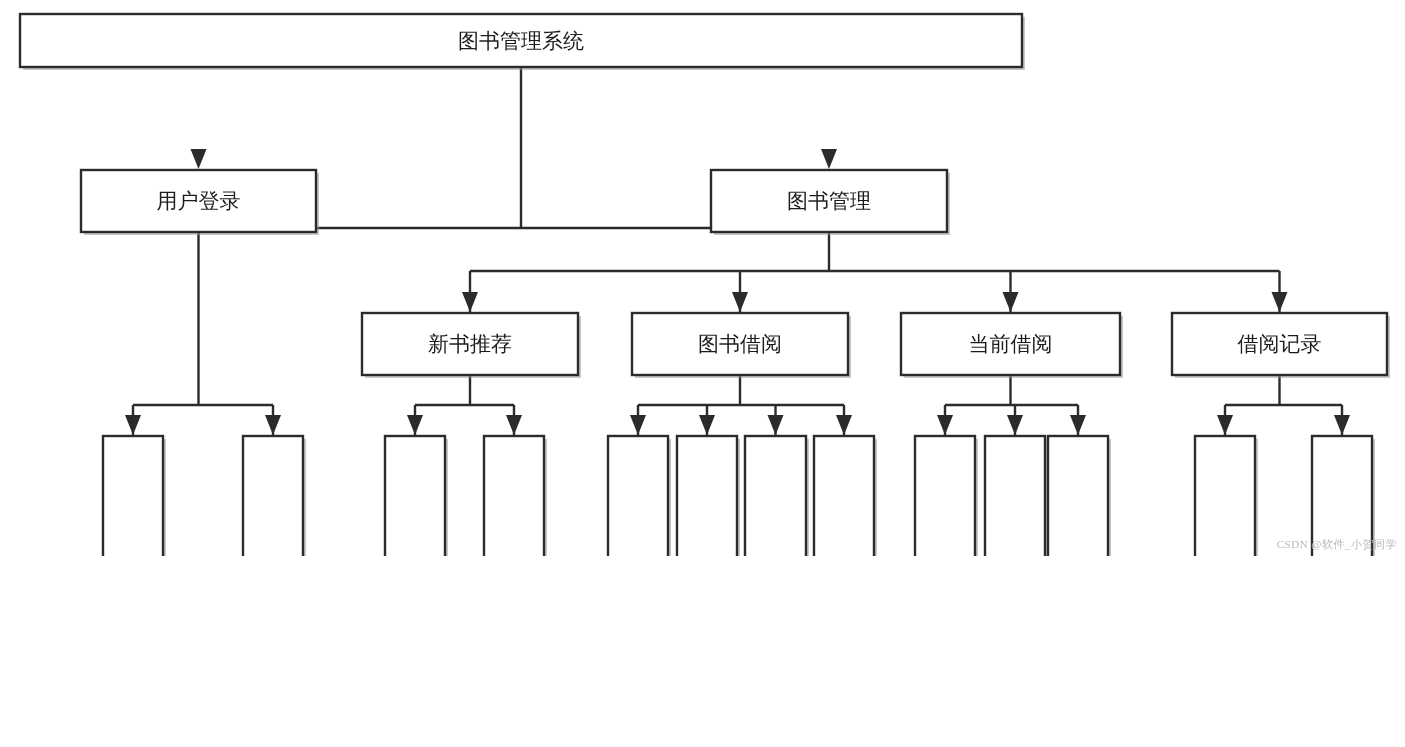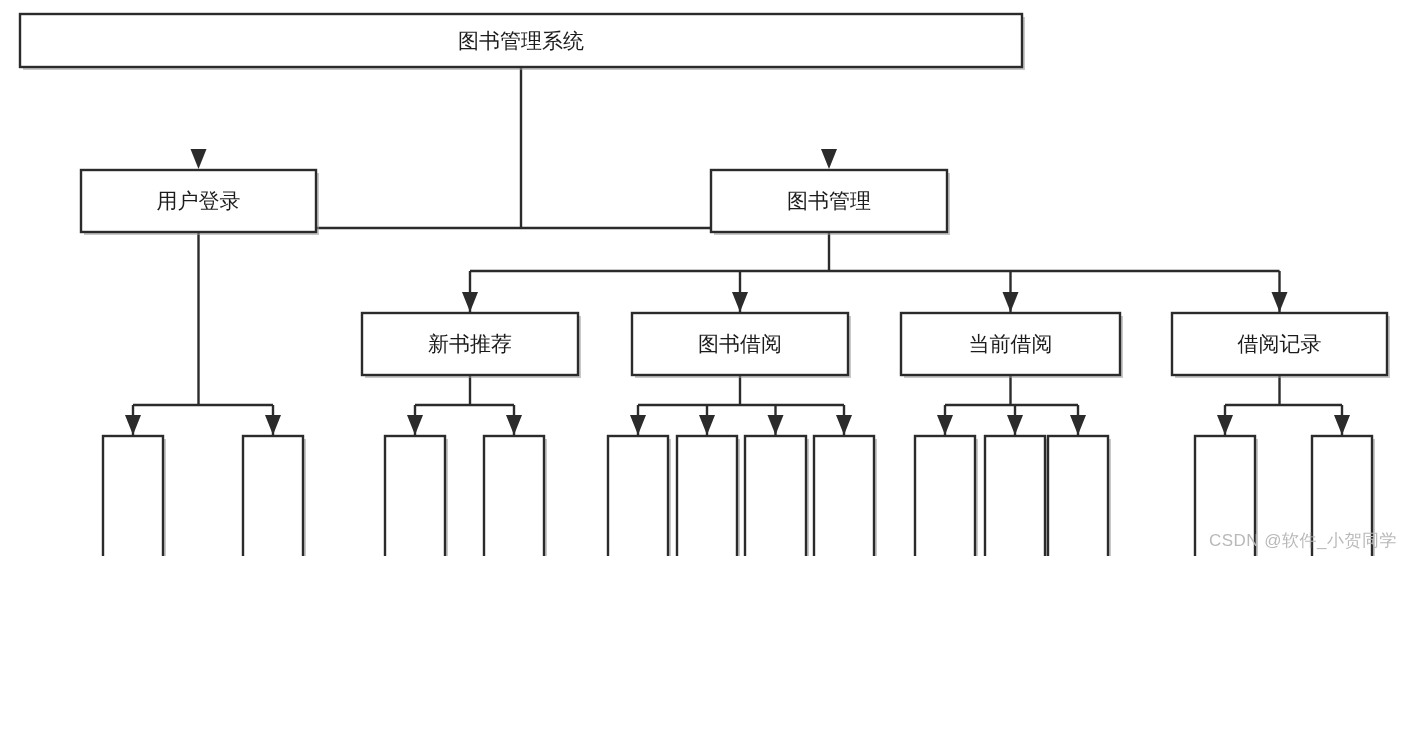--- a/index.html
+++ b/index.html
@@ -64,22 +64,22 @@
     align-items: center;
     justify-content: center;
     text-align: center;
     white-space: pre;
     user-select: none;
   }
   .watermark {
     position: absolute;
     right: 8px;
     bottom: 4px;
-    font-family: Liberation Sans, sans-serif;
-    font-size: 17px;
+    font-family: Liberation Serif, serif;
+    font-size: 11px;
     color: #b9b9b9;
     letter-spacing: 0.5px;
     white-space: nowrap;
     user-select: none;
   }
 </style>
 </head>
 <body>
 
 <div id="diagram-root">

